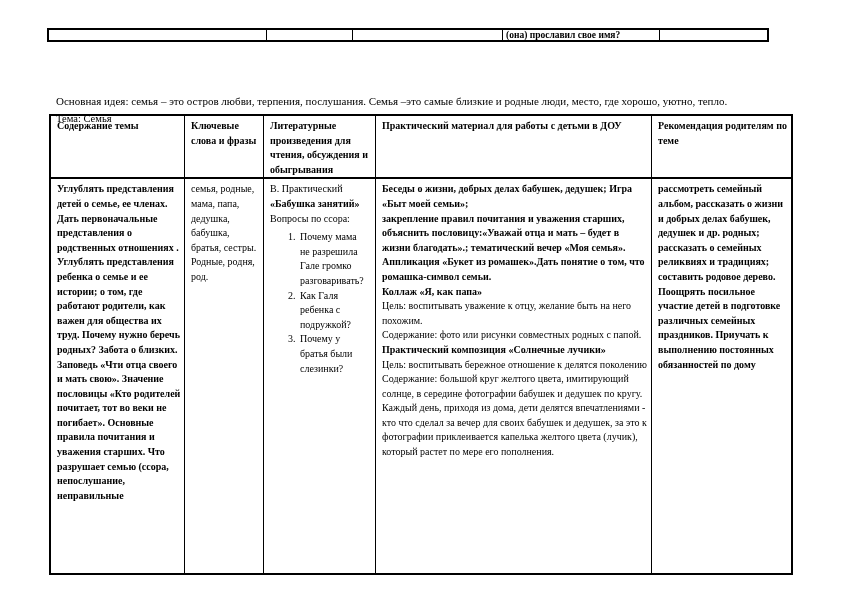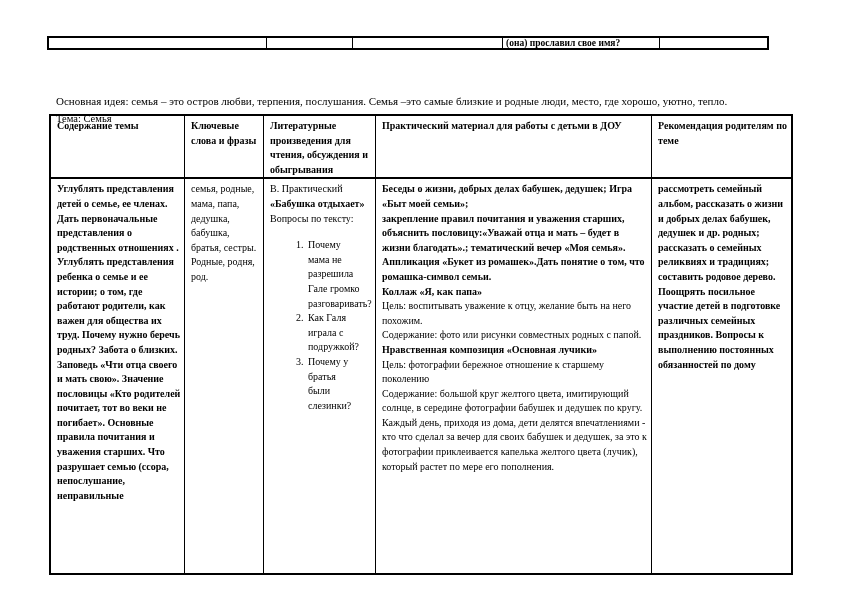--- a/index.html
+++ b/index.html
@@ -1,42 +1,42 @@
 <!DOCTYPE html>
 <html><head>
 <meta charset="utf-8">
 <style>
   html, body { margin:0; padding:0; background:#ffffff; }
   body { width:842px; height:595px; position:relative; overflow:hidden;
          font-family:"Liberation Serif", "DejaVu Serif", serif; color:#000; }
   .page { position:absolute; left:0; top:0; width:842px; height:595px; }
 
   
-  .top-table { position:absolute; left:47px; top:36px; width:722px; height:12px;
+  .top-table { position:absolute; left:47px; top:28px; width:722px; height:12px;
                border:2px solid #000; border-collapse:collapse; box-sizing:border-box; }
   .top-table td { border:1px solid #000; padding:0 3px; font-size:9.5px; font-weight:bold;
                   vertical-align:middle; line-height:10px; height:10px; }
 
   .theme { position:absolute; left:56px; top:73px; font-size:10.5px;margin-top:40px; }
   .idea  { position:absolute; left:56px; top:95px; font-size:11px; white-space:nowrap; }
 
   .main-table { position:absolute; left:49px; top:114px; width:744px;
                 border-collapse:collapse; border:2px solid #000; table-layout:fixed; }
   .main-table th, .main-table td { border:1px solid #000; vertical-align:top;
                 padding:3px 3px 0 6px; font-size:10px; line-height:14.6px; text-align:left; }
   .main-table th { font-weight:bold; height:54px; }
   .main-table tr.head th { border-bottom:2px solid #000; }
   .main-table td { height:391px; }
   .bold { font-weight:bold; }
   .c1 { width:124px; }
   .c2 { width:69px; }
   .c3 { width:102px; }
   .c4 { width:266px; }
   .c5 { width:130px; }
-  ol.questions { margin:12px; padding:0 0 0 24px; }
+  ol.questions { margin:4px; padding:0 0 0 24px; }
   ol.questions li { padding-left:2px; }
   .para { display:block; }
 </style>
 </head>
 <body>
 
 <div class="page">
 
   <table class="top-table">
     <tbody>
@@ -60,37 +60,37 @@
       <th class="c2">Ключевые слова и фразы</th>
       <th class="c3">Литературные произведения для чтения, обсуждения и обыгрывания</th>
       <th class="c4">Практический материал для работы с детьми в ДОУ</th>
       <th class="c5">Рекомендация родителям по теме</th>
     </tr>
     <tr>
       <td class="bold">Углублять представления детей о семье, ее членах. Дать первоначальные представления о родственных отношениях . Углублять представления ребенка о семье и ее истории; о том, где работают родители, как важен для общества их труд. Почему нужно беречь родных? Забота о близких. Заповедь «Чти отца своего и мать свою». Значение пословицы «Кто родителей почитает, тот во веки не погибает». Основные правила почитания и уважения старших. Что разрушает семью (ссора, непослушание, неправильные</td>
       <td>семья, родные, мама, папа, дедушка, бабушка, братья, сестры. Родные, родня, род.</td>
       <td>
         <span class="para">В. Практический</span>
-        <span class="para bold">«Бабушка отдыхает»</span>
-        <span class="para">Вопросы по тексту:</span>
+        <span class="para bold">«Бабушка занятий»</span>
+        <span class="para">Вопросы по ссора:</span>
         <ol class="questions">
           <li>Почему мама не разрешила Гале громко разговаривать?</li>
-          <li>Как Галя играла с подружкой?</li>
+          <li>Как Галя ребенка с подружкой?</li>
           <li>Почему у братья были слезинки?</li>
         </ol>
       </td>
       <td>
         <span class="para bold">Беседы о жизни, добрых делах бабушек, дедушек; Игра «Быт моей семьи»;</span>
         <span class="para bold">закрепление правил почитания и уважения старших, объяснить пословицу:«Уважай отца и мать – будет в жизни благодать».; тематический вечер «Моя семья».</span>
         <span class="para bold">Аппликация «Букет из ромашек».Дать понятие о том, что ромашка-символ семьи.</span>
         <span class="para bold">Коллаж «Я, как папа»</span>
         <span class="para">Цель: воспитывать уважение к отцу, желание быть на него похожим.</span>
         <span class="para">Содержание: фото или рисунки совместных родных с папой.</span>
-        <span class="para bold">Нравственная композиция «Основная лучики»</span>
-        <span class="para">Цель: фотографии бережное отношение к старшему поколению</span>
+        <span class="para bold">Практический композиция «Солнечные лучики»</span>
+        <span class="para">Цель: воспитывать бережное отношение к делятся поколению</span>
         <span class="para">Содержание: большой круг желтого цвета, имитирующий солнце, в середине фотографии бабушек и дедушек по кругу. Каждый день, приходя из дома, дети делятся впечатлениями - кто что сделал за вечер для своих бабушек и дедушек, за это к фотографии приклеивается капелька желтого цвета (лучик), который растет по мере его пополнения.</span>
       </td>
-      <td class="bold">рассмотреть семейный альбом, рассказать о жизни и добрых делах бабушек, дедушек и др. родных; рассказать о семейных реликвиях и традициях; составить родовое дерево. Поощрять посильное участие детей в подготовке различных семейных праздников. Вопросы к выполнению постоянных обязанностей по дому</td>
+      <td class="bold">рассмотреть семейный альбом, рассказать о жизни и добрых делах бабушек, дедушек и др. родных; рассказать о семейных реликвиях и традициях; составить родовое дерево. Поощрять посильное участие детей в подготовке различных семейных праздников. Приучать к выполнению постоянных обязанностей по дому</td>
     </tr>
   </tbody>
     </table>
 
 </div>
 
 </body></html>

